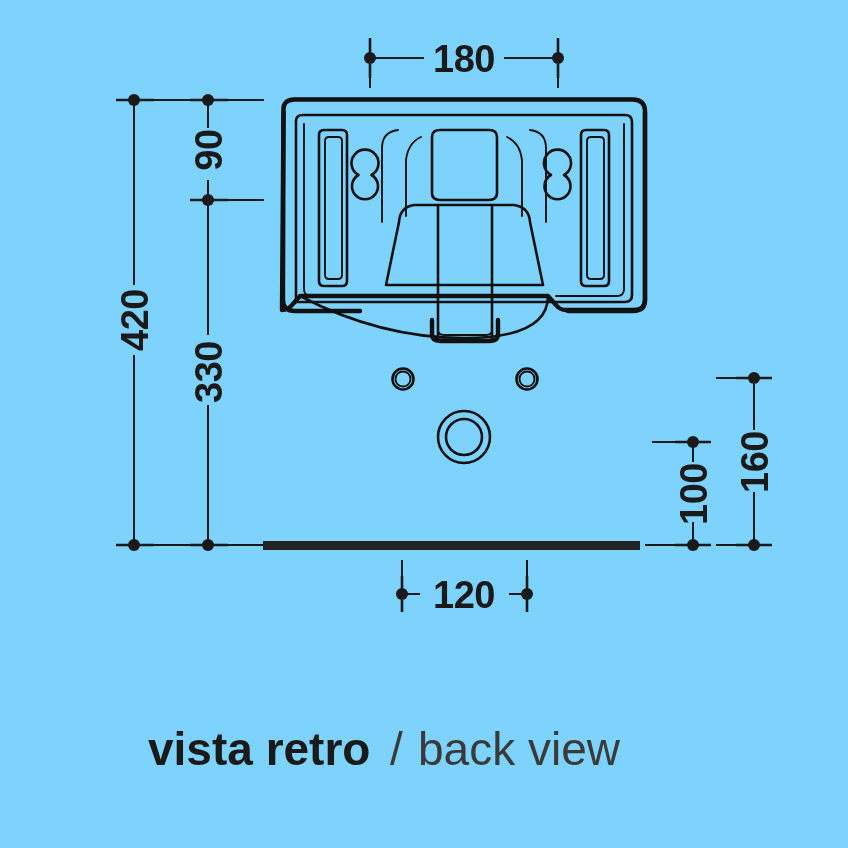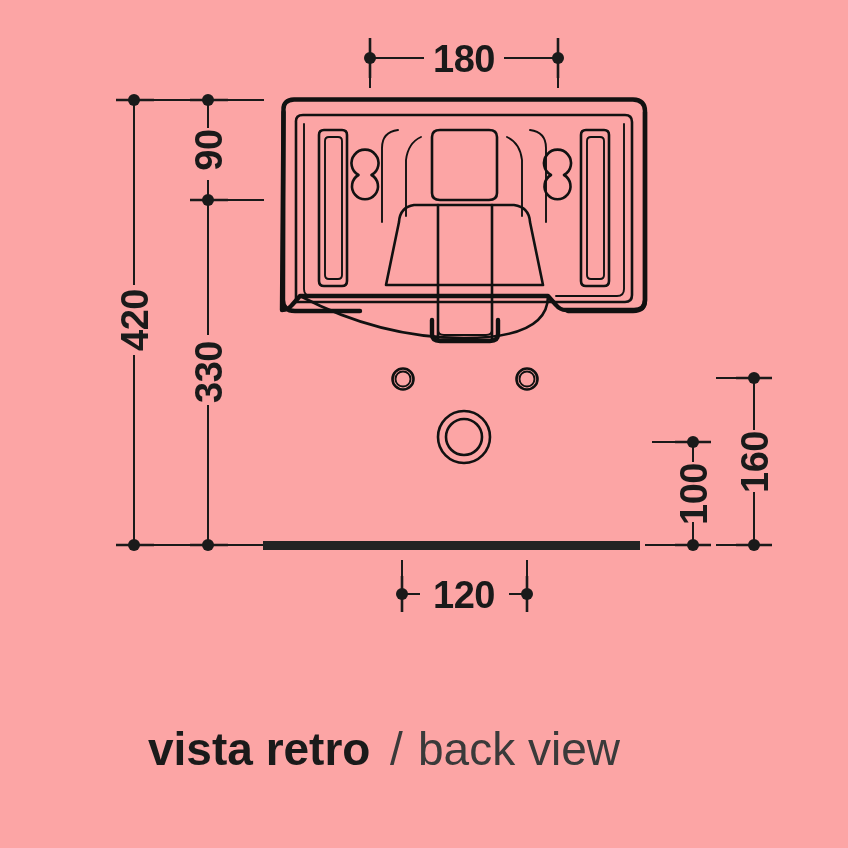--- a/index.html
+++ b/index.html
@@ -8,21 +8,21 @@
     background: #ffffff;
   }
   body {
     font-family: "Liberation Sans", sans-serif;
     -webkit-font-smoothing: antialiased;
   }
   #drawing-page {
     position: relative;
     width: 848px;
     height: 848px;
-    background: #fca5a5;
+    background: #7dd3fc;
     overflow: hidden;
   }
   #drawing-svg {
     position: absolute;
     top: 0;
     left: 0;
     width: 848px;
     height: 848px;
     display: block;
   }

